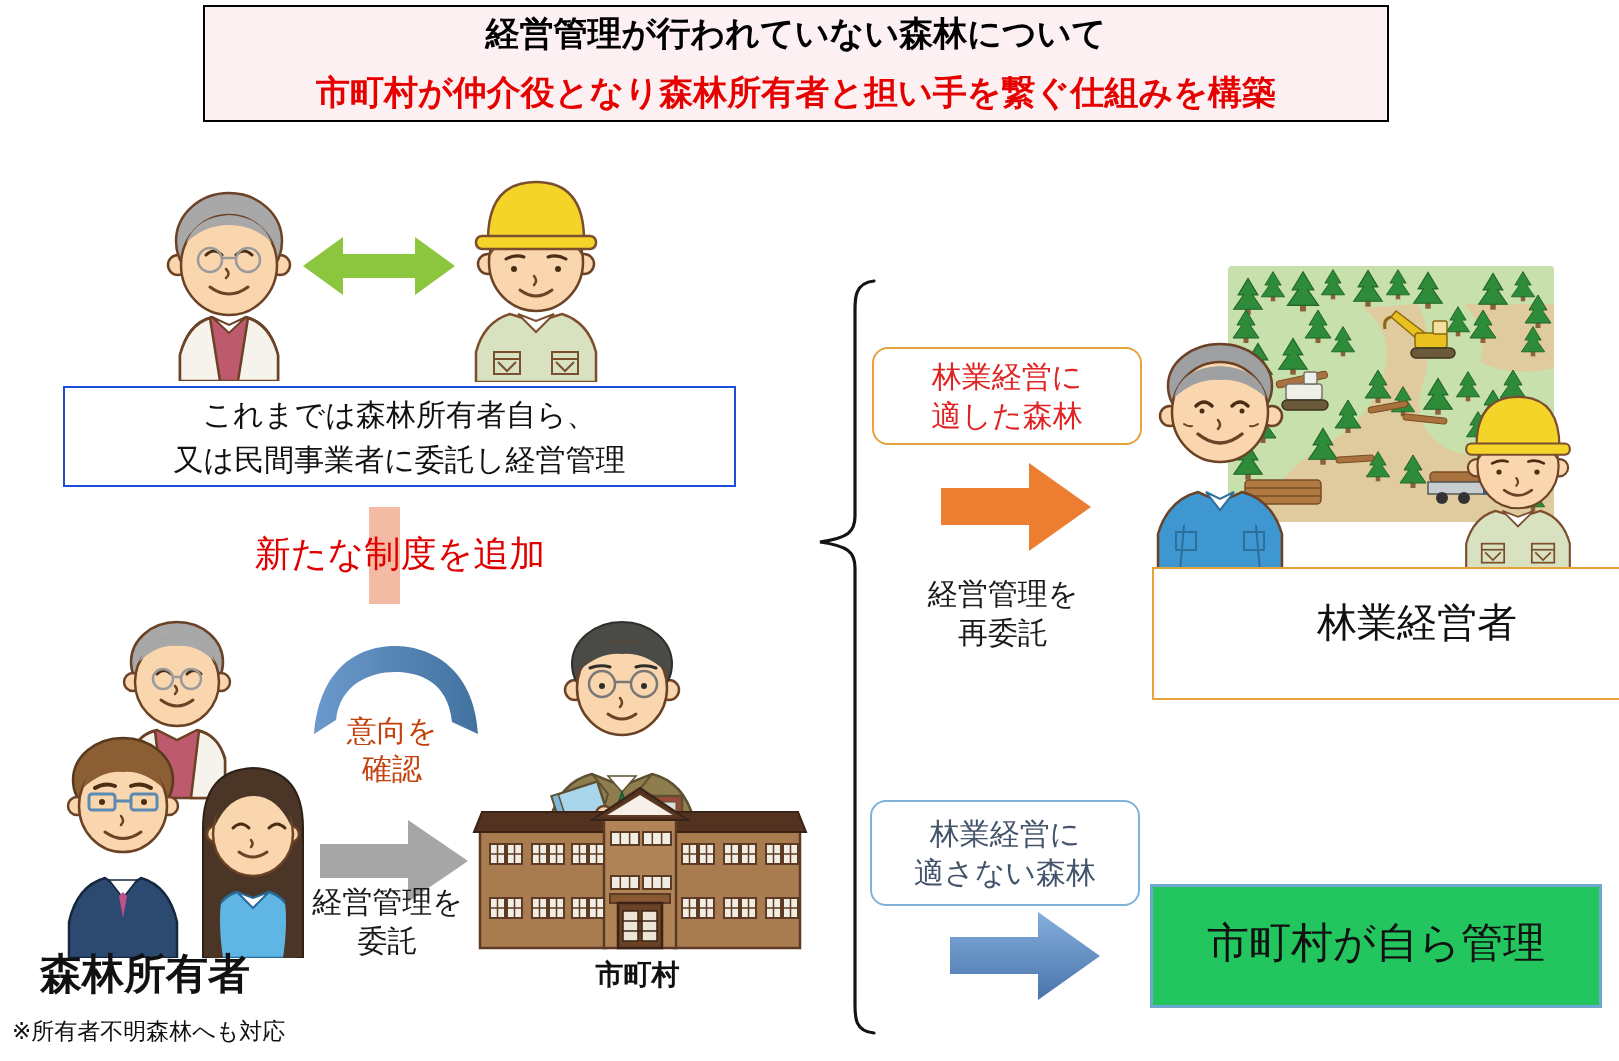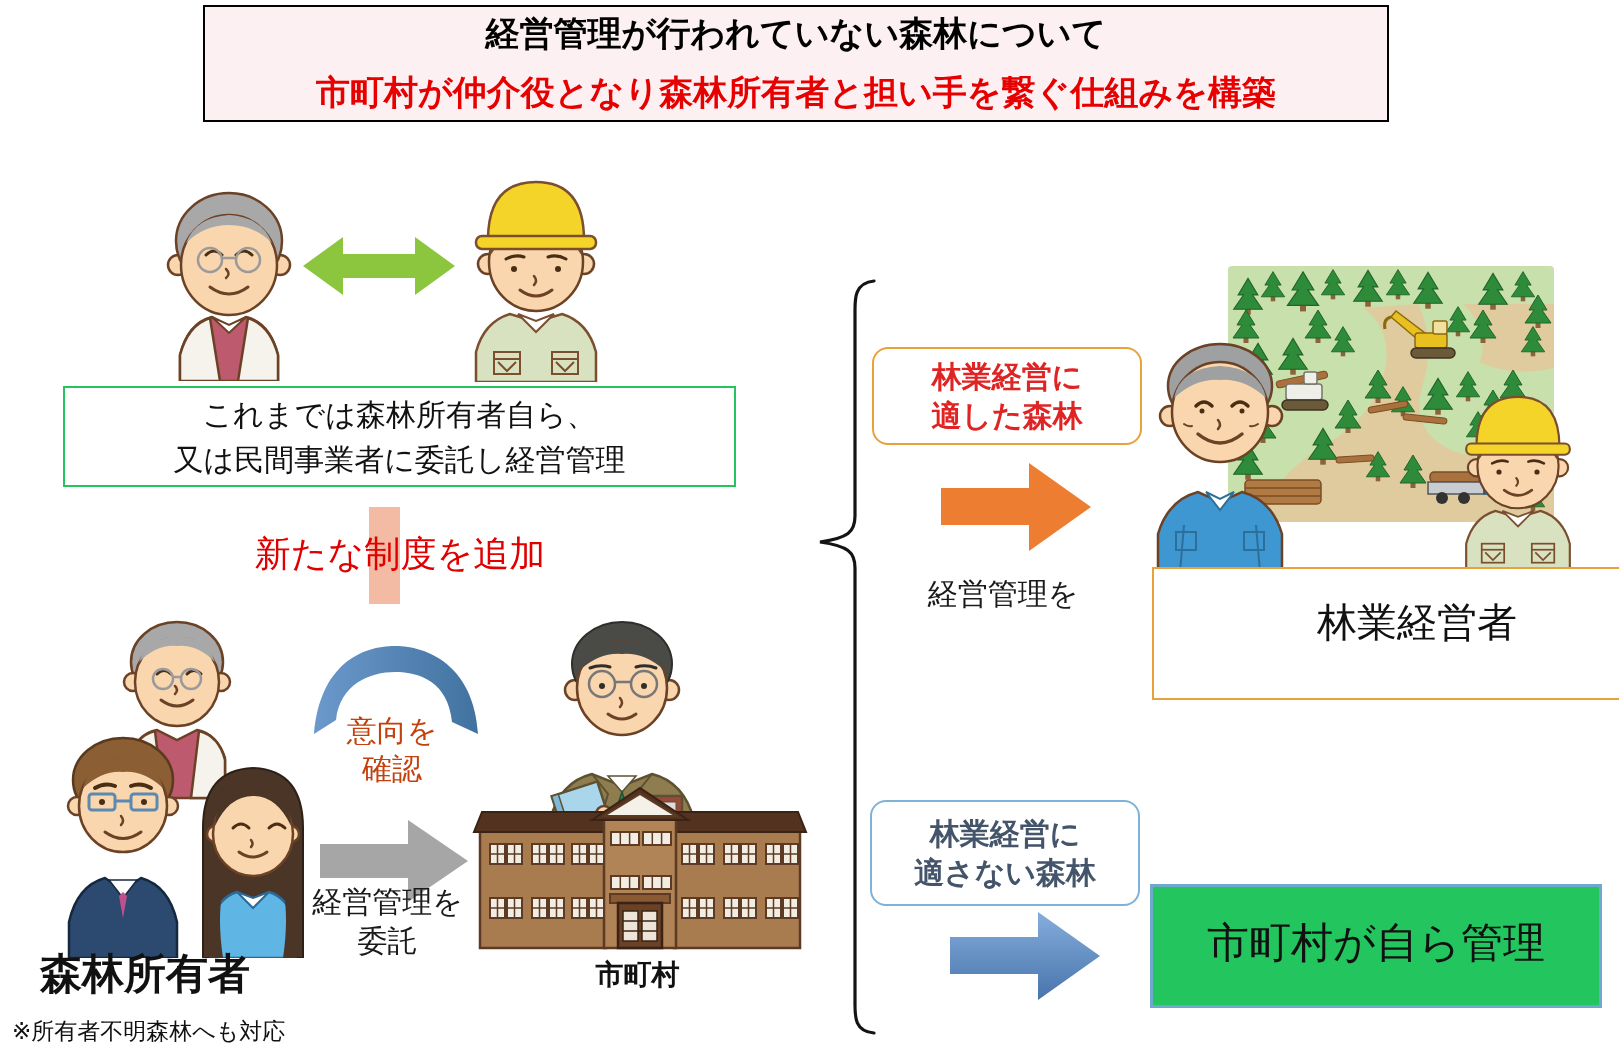--- a/index.html
+++ b/index.html
@@ -10,35 +10,35 @@
   .abs{position:absolute;}
   svg.abs{display:block;}
 
   
   #title-box{left:203px;top:5px;width:1182px;height:113px;border:2px solid #000;
     background:#fcf0f2;display:flex;flex-direction:column;align-items:center;justify-content:center;gap:13px;}
   #title-box .t1{font-size:34px;font-weight:bold;color:#000;}
   #title-box .t2{font-size:34px;font-weight:bold;color:#e60000;}
 
   
-  #past-box{left:63px;top:386px;width:669px;height:97px;border:2px solid #22c55e;background:#fff;
+  #past-box{left:63px;top:386px;width:669px;height:97px;border:2px solid #1d4ed8;background:#fff;
     display:flex;flex-direction:column;align-items:center;justify-content:center;font-size:30px;line-height:1.5;}
 
   #highlight-bar{left:369px;top:507px;width:31px;height:97px;background:#f3bba4;}
   #new-system{left:240px;top:530px;width:320px;text-align:center;font-size:36px;font-weight:normal;color:#e00000;}
 
   #intent-text{left:312px;top:712px;width:160px;text-align:center;font-size:30px;line-height:1.25;color:#c2410c;}
   #entrust-text{left:295px;top:882px;width:185px;text-align:center;font-size:30px;line-height:1.3;color:#1a1a1a;}
 
   #owner-label{left:40px;top:946px;width:260px;text-align:left;font-size:42px;font-weight:bold;}
   #owner-note{left:12px;top:1016px;font-size:23px;}
   #muni-label{left:545px;top:956px;width:185px;text-align:center;font-size:28px;font-weight:bold;}
 
   .round-box{border-radius:16px;background:#fff;display:flex;flex-direction:column;align-items:center;justify-content:center;
-    font-size:30px;font-weight:bold;line-height:1.3;text-align:center;}
+    font-size:30px;font-weight:normal;line-height:1.3;text-align:center;}
   #suitable-box{left:872px;top:347px;width:266px;height:94px;border:2px solid #e8a23b;color:#e02424;}
   #unsuitable-box{left:870px;top:800px;width:266px;height:102px;border:2px solid #7fb2d9;color:#44546a;}
 
   #re-entrust-text{left:898px;top:574px;width:210px;text-align:center;font-size:30px;line-height:1.3;color:#1a1a1a;}
 
   #operator-box{left:1152px;top:567px;width:530px;height:133px;border:2px solid #e8a23b;background:#fff;
     text-align:center;padding-top:26px;box-sizing:border-box;font-size:40px;}
   #self-box{left:1150px;top:884px;width:452px;height:124px;border:3px solid #6fa8cc;background:#22c55e;
     text-align:center;padding-top:28px;box-sizing:border-box;font-size:42px;}
 </style>
@@ -283,20 +283,21 @@
   <div class="abs round-box" id="suitable-box">
     <div>林業経営に</div>
     <div>適した森林</div>
   </div>
 
   <svg class="abs" style="left:941px;top:461px" width="150" height="92" viewBox="0 0 150 92">
     <polygon points="0,27 88,27 88,2 150,46 88,90 88,64 0,64" fill="#ed7d31"></polygon>
   </svg>
   <div class="abs" id="re-entrust-text">
     <div>経営管理を</div>
+    <div>再委託</div>
   </div>
 
   <svg class="abs" style="left:1228px;top:266px" width="326" height="256" viewBox="0 0 326 256">
     <defs>
       <g id="tr">
         <rect x="-2.5" y="8" width="5" height="9" fill="#8B6239"></rect>
         <path d="M0,-16 L9,-1 L4,-1 L13,12 L-13,12 L-4,-1 L-9,-1 Z" fill="#2E8B3A" stroke="#206428" stroke-width="1"></path>
       </g>
     </defs>
     <rect width="326" height="256" rx="4" fill="#C8E0AC"></rect>

